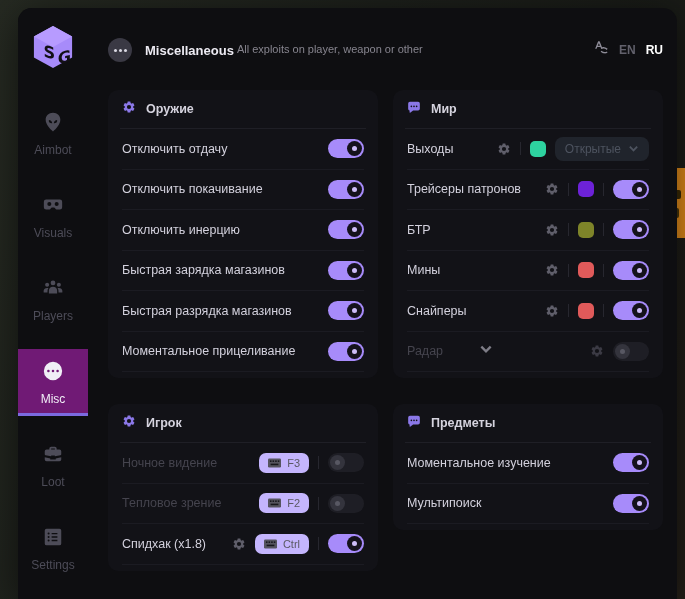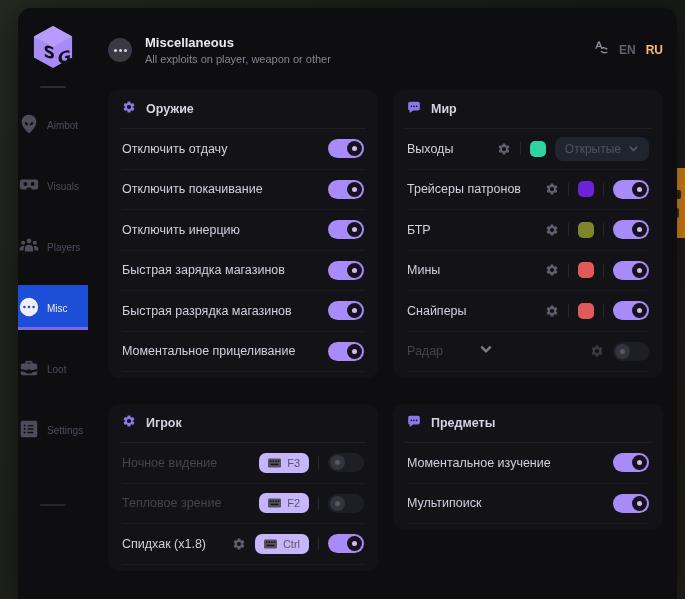--- a/index.html
+++ b/index.html
@@ -24,42 +24,42 @@
     background:#0e0e11; border-radius:14px 14px 0 0;
     box-shadow:0 6px 40px rgba(0,0,0,.55);
     display:flex; z-index:2; overflow:hidden;
   }
 
   
   .sidebar { width:70px; flex:0 0 70px; display:flex; flex-direction:column; align-items:center; padding-top:16px; background:#0e0e11; }
   .logo { width:42px; height:46px; display:flex; align-items:center; justify-content:center; }
   .sidebar-dash { width:26px; height:2px; background:#2c2b33; border-radius:2px; margin:16px 0 14px; }
   .nav-item {
-    width:70px; padding:11px 0 10px; display:flex; flex-direction:row; align-items:center; gap:7px;
-    color:#4d4c58; font-size:10px; cursor:pointer; margin-bottom:16px; position:relative;
+    width:70px; padding:11px 0 10px; display:flex; flex-direction:column; align-items:center; gap:7px;
+    color:#4d4c58; font-size:12px; cursor:pointer; margin-bottom:16px; position:relative;
   }
   .nav-item svg { width:22px; height:22px; fill:#4d4c58; }
-  .nav-item.active { background:#1d4ed8; color:#f0eef6; }
+  .nav-item.active { background:#701a75; color:#f0eef6; }
   .nav-item.active svg { fill:#f0eef6; }
   .nav-item.active::after { content:""; position:absolute; left:0; right:0; bottom:0; height:3px; background:#7c6ae0; }
   .sidebar-bottom-dash { width:26px; height:2px; background:#26252d; border-radius:2px; margin-top:36px; }
 
   
   .main { flex:1; padding:0 20px; }
   .main-header { height:82px; display:flex; align-items:center; padding-top:2px; }
   .avatar { width:24px; height:24px; border-radius:50%; background:#3a3944; display:flex; align-items:center; justify-content:center; margin-right:13px; }
   .avatar .dots { display:flex; gap:2px; }
   .avatar .dots i { width:3px; height:3px; border-radius:50%; background:#d9d8e2; }
-  .header-titles { display:flex; flex-direction:column; gap:3px; }
+  .header-titles { display:flex; flex-direction:row; gap:3px; }
   .page-title { color:#eceaf2; font-size:13px; font-weight:700; }
   .page-subtitle { color:#87858f; font-size:11px; }
   .header-right { margin-left:auto; display:flex; align-items:center; gap:10px; }
   .translate-icon svg { width:18px; height:18px; fill:#8d8b97; }
   .lang { font-size:12px; font-weight:700; color:#62616c; cursor:pointer; }
-  .lang.active { color:#fdba74;text-align:right; }
+  .lang.active { color:#ffffff;text-align:right; }
 
   .columns { display:grid; grid-template-columns:270px 270px; column-gap:15px; }
   .col { display:flex; flex-direction:column; }
 
   .card { background:#121217; border-radius:10px; padding:0 14px 6px; margin-bottom:26px; }
   .card-header { height:38px; display:flex; align-items:center; gap:10px; }
   .card-header svg { width:14px; height:14px; fill:#8b78e8; }
   .card-title { color:#d5d3de; font-size:12.5px; font-weight:700; }
   .card-divider { height:1px; background:#1f1f26; margin:0 -2px; }
 

